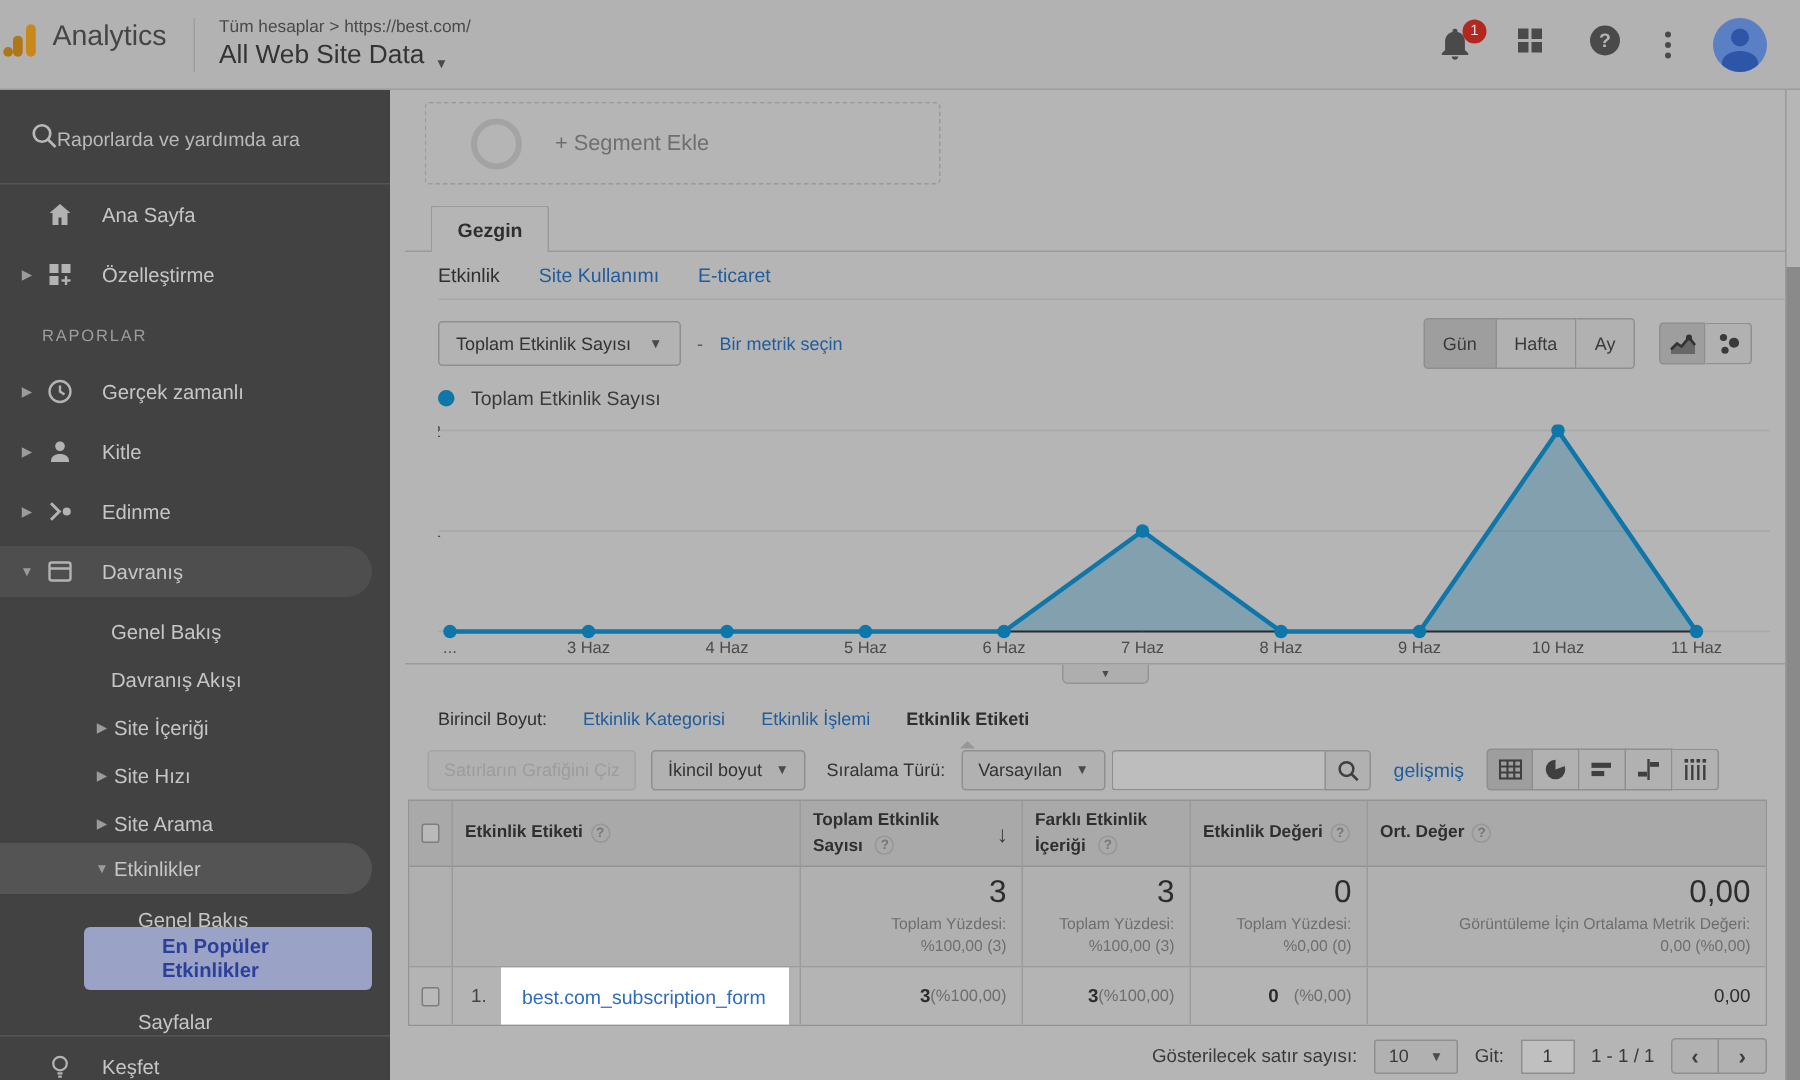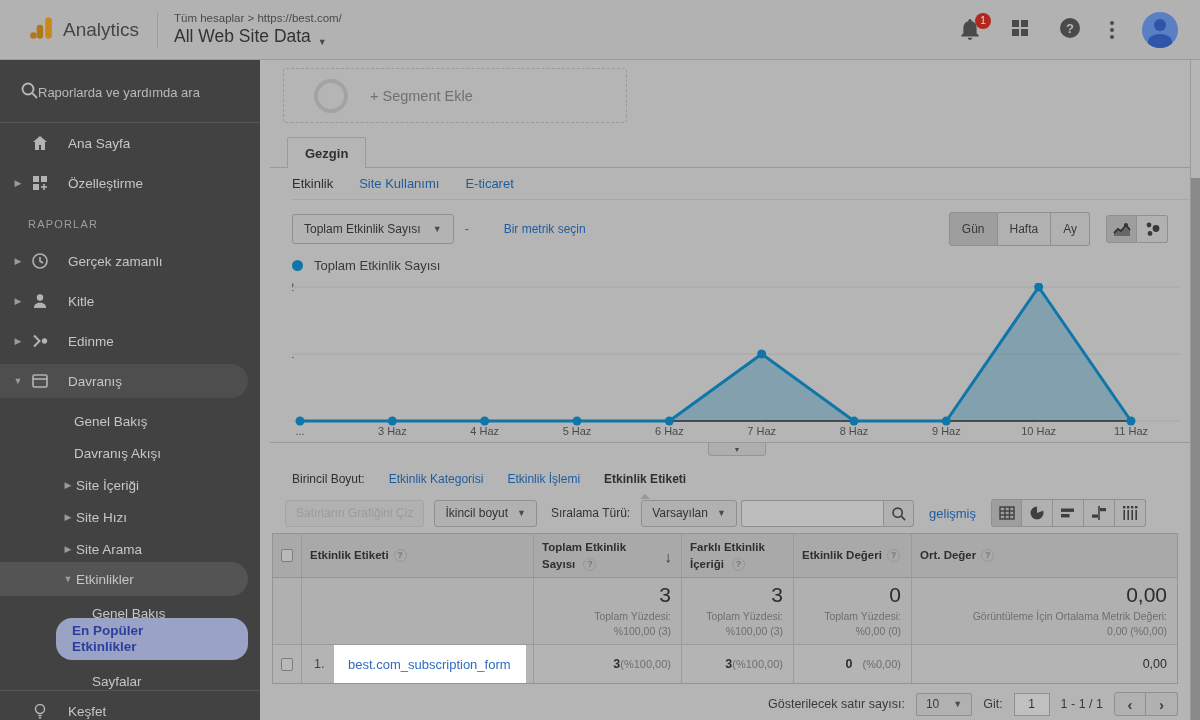--- a/index.html
+++ b/index.html
@@ -2,21 +2,21 @@
 <html><head>
 <meta charset="utf-8">
 <style>
   *{margin:0;padding:0;box-sizing:border-box}
   body{width:1200px;height:720px;position:relative;overflow:hidden;
        font-family:"Liberation Sans",sans-serif;background:#b5b5b5;color:#333}
 
   
   .hdr{position:absolute;top:0;left:0;width:1200px;height:60px;background:#b2b2b2;
        border-bottom:1px solid #9c9c9c;display:flex;align-items:center;z-index:6}
-  .logo-wrap{display:flex;align-items:center;gap:9px;padding-left:28px}
+  .logo-wrap{display:flex;align-items:flex-start;gap:9px;padding-left:0}
   .logo-txt{font-size:19px;color:#454545}
   .hdr-div{width:1px;height:36px;background:#9e9e9e;margin:0 16px 0 18px}
   .crumb-top{font-size:11.5px;color:#4a4a4a;margin-bottom:2px}
   .view-name{font-size:17.5px;color:#333;display:flex;align-items:flex-end;gap:7px}
   .caret{font-size:9px;color:#4a4a4a}
   .hdr-right{margin-left:auto;display:flex;align-items:center;gap:28px;padding-right:22px}
   .bell-wrap{position:relative;width:22px;height:22px}
   .badge{position:absolute;top:-6px;right:-9px;min-width:16px;height:16px;border-radius:50%;
          color:#ddd;font-size:10px;display:flex;align-items:center;justify-content:center}
   .dots3{display:flex;flex-direction:column;gap:3px}
@@ -36,22 +36,22 @@
   .sb-hr{position:absolute;left:0;width:260px;height:1px;background:#555}
   .sb-search{position:absolute;top:16px;left:0;width:256px;height:32px;display:flex;align-items:center;gap:0;padding-left:20px}
   .sb-search input{background:transparent;border:none;outline:none;color:#b9b9b9;font-size:13px;width:190px;font-family:inherit}
   .sb-search input::placeholder{color:#b9b9b9;opacity:1}
   .l1{padding-left:74px}
   .l1a{padding-left:60px}
   .l1a .arrow{margin-left:0;width:16px}
   .l2{padding-left:92px}
   .pill-dark{background:#4e4e4e;width:248px;border-radius:0 18px 18px 0}
   .pill-mid{background:#545454;width:248px;border-radius:0 17px 17px 0}
-  .pill-sel{left:56px;width:192px;height:42px;border-radius:16px;
-            font-weight:bold;line-height:1.2;padding-left:16px;display:flex;align-items:center}
+  .pill-sel{left:56px;width:192px;height:42px;border-radius:4px;
+            font-weight:bold;line-height:1.2;padding-left:52px;display:flex;align-items:center}
   .pill-sel .two-line{width:110px;white-space:normal}
 
   
   .main{position:absolute;top:60px;left:260px;width:930px;height:660px}
   .seg-box{position:absolute;top:8px;left:23px;width:344px;height:55px;border:1px dashed #9a9a9a;
            border-radius:3px;display:flex;align-items:center}
   .seg-ring{width:34px;height:34px;border:4px solid #a3a3a3;border-radius:50%;margin-left:30px}
   .seg-lbl{margin-left:22px;color:#6f6f6f;font-size:14.5px}
 
   .tab-line{position:absolute;top:107px;left:10px;right:0;height:1px;background:#9a9a9a}
@@ -346,21 +346,21 @@
     <span class="link" style="color: rgb(31, 92, 158);">E-ticaret</span>
   </div>
   <div class="panel-top"></div>
 
   <div class="metric-row">
     <div class="dd-btn">
       <span>Toplam Etkinlik Sayısı</span>
       <span class="caret">▼</span>
     </div>
     <span class="dash">-</span>
-    <span class="link mlink" style="color: rgb(31, 92, 158); margin-left: 24px;">Bir metrik seçin</span>
+    <span class="link mlink" style="color: rgb(31, 92, 158);">Bir metrik seçin</span>
     <div class="gran">
       <div class="gbtn sel">Gün</div>
       <div class="gbtn">Hafta</div>
       <div class="gbtn">Ay</div>
     </div>
     <div class="ctype">
       <div class="vbtn sel">
         <svg width="18" height="15" viewBox="0 0 18 15">
           <polygon points="1,14 1,11 5,7 8,9 13,3 17,8 17,14" fill="#3a3a3a" opacity="0.55"></polygon>
           <polyline points="1,11 5,7 8,9 13,3 17,8" fill="none" stroke="#333" stroke-width="1.8"></polyline>

